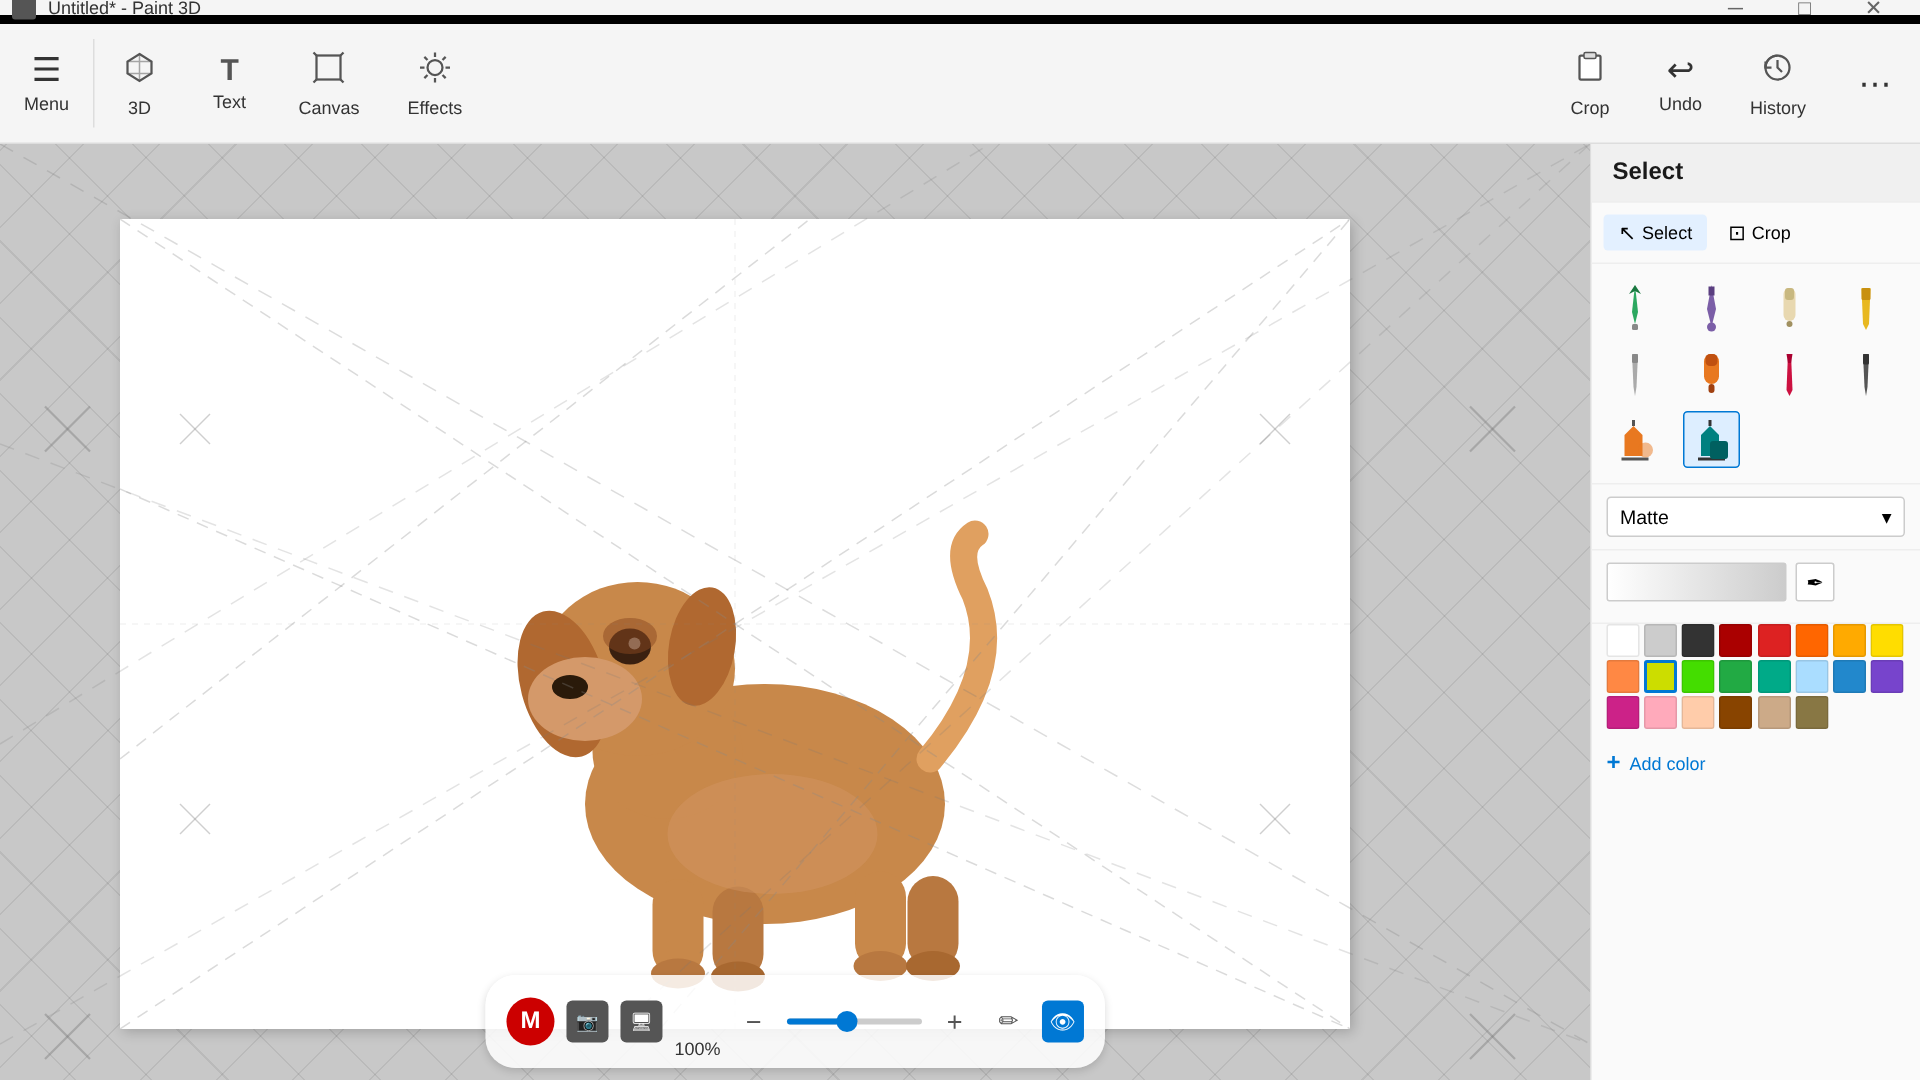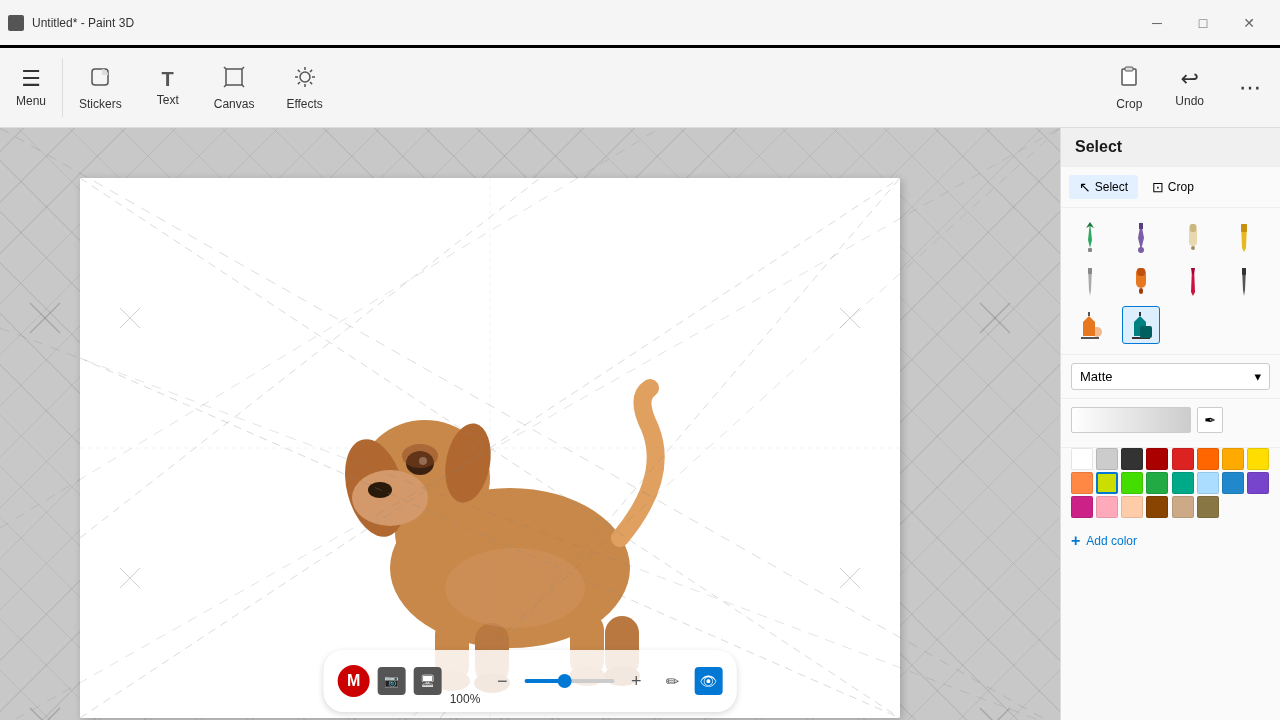--- a/index.html
+++ b/index.html
@@ -1,26 +1,26 @@
 <!DOCTYPE html>
 <html><head>
   <meta charset="utf-8">
   <style>
     * { margin: 0; padding: 0; box-sizing: border-box; }
     body { width: 1280px; height: 720px; overflow: hidden; font-family: 'Segoe UI', sans-serif; background: #f0f0f0; display: flex; flex-direction: column; }
 
     
     .titlebar {
-      height: 48px;
+      height: 16px;
       background: #f5f5f5;
       display: flex;
       align-items: center;
       justify-content: space-between;
       padding: 0 8px;
-      border-bottom: 3px solid #000000;
+      border-bottom: 6px solid #000000;
       flex-shrink: 0;
     }
     .titlebar-left { display: flex; align-items: center; gap: 8px; }
     .titlebar-icon { width: 16px; height: 16px; background: #555; border-radius: 2px; }
     .titlebar-title { font-size: 12px; color: #333; }
     .titlebar-controls { display: flex; gap: 0; }
     .titlebar-btn {
       width: 46px; height: 32px;
       display: flex; align-items: center; justify-content: center;
       font-size: 14px; color: #666; cursor: pointer; border: none; background: transparent;
@@ -261,25 +261,25 @@
 
 <div class="toolbar">
   <button class="toolbar-item">
     <span class="toolbar-icon">☰</span>
     <span>Menu</span>
   </button>
   <div class="toolbar-separator"></div>
   <button class="toolbar-item">
     <span class="toolbar-icon">
       <svg width="24" height="24" viewBox="0 0 24 24" fill="none">
-        <rect x="4" y="4" width="16" height="16" rx="3" stroke="#555" stroke-width="1.5" fill="none"></rect>
-        <path d="M14 4 Q20 4 20 10 L14 10 Z" fill="#ddd"></path>
+        <path d="M12 3L20 8V16L12 21L4 16V8L12 3Z" stroke="#555" stroke-width="1.5" fill="none"></path>
+        <path d="M12 3L12 21M4 8L20 8M4 16L20 16" stroke="#555" stroke-width="1" opacity="0.5"></path>
       </svg>
     </span>
-    <span>Stickers</span>
+    <span>3D</span>
   </button>
   <button class="toolbar-item">
     <span class="toolbar-icon" style="font-size:20px;font-weight:bold;color:#555;">T</span>
     <span>Text</span>
   </button>
   <button class="toolbar-item">
     <span class="toolbar-icon">
       <svg width="24" height="24" viewBox="0 0 24 24" fill="none">
         <rect x="4" y="4" width="16" height="16" stroke="#555" stroke-width="1.5" fill="none"></rect>
         <line x1="4" y1="4" x2="2" y2="2" stroke="#555" stroke-width="1.5"></line>
@@ -313,20 +313,31 @@
         <rect x="8" y="2" width="8" height="4" rx="1" fill="#aaa"></rect>
         <rect x="5" y="4" width="14" height="16" rx="1" stroke="#555" stroke-width="1.5" fill="white"></rect>
         <rect x="8" y="2" width="8" height="4" rx="1" stroke="#555" stroke-width="1" fill="#ddd"></rect>
       </svg>
     </span>
     <span>Crop</span>
   </button>
   <button class="toolbar-item">
     <span class="toolbar-icon">↩</span>
     <span>Undo</span>
+  </button>
+  <button class="toolbar-item">
+    <span class="toolbar-icon">
+      <svg width="24" height="24" viewBox="0 0 24 24" fill="none">
+        <circle cx="12" cy="12" r="8" stroke="#555" stroke-width="1.5" fill="none"></circle>
+        <polyline points="12,7 12,12 15,15" stroke="#555" stroke-width="1.5" fill="none"></polyline>
+        <path d="M4 12 C4 7.6 7.6 4 12 4" stroke="#555" stroke-width="1.5"></path>
+        <polyline points="4,8 4,12 8,12" stroke="#555" stroke-width="1.5" fill="none"></polyline>
+      </svg>
+    </span>
+    <span>History</span>
   </button>
   <button class="toolbar-item">
     <span class="toolbar-icon">⋯</span>
   </button>
 </div>
 
 <div class="main">
 
   <div class="canvas-area">
 

